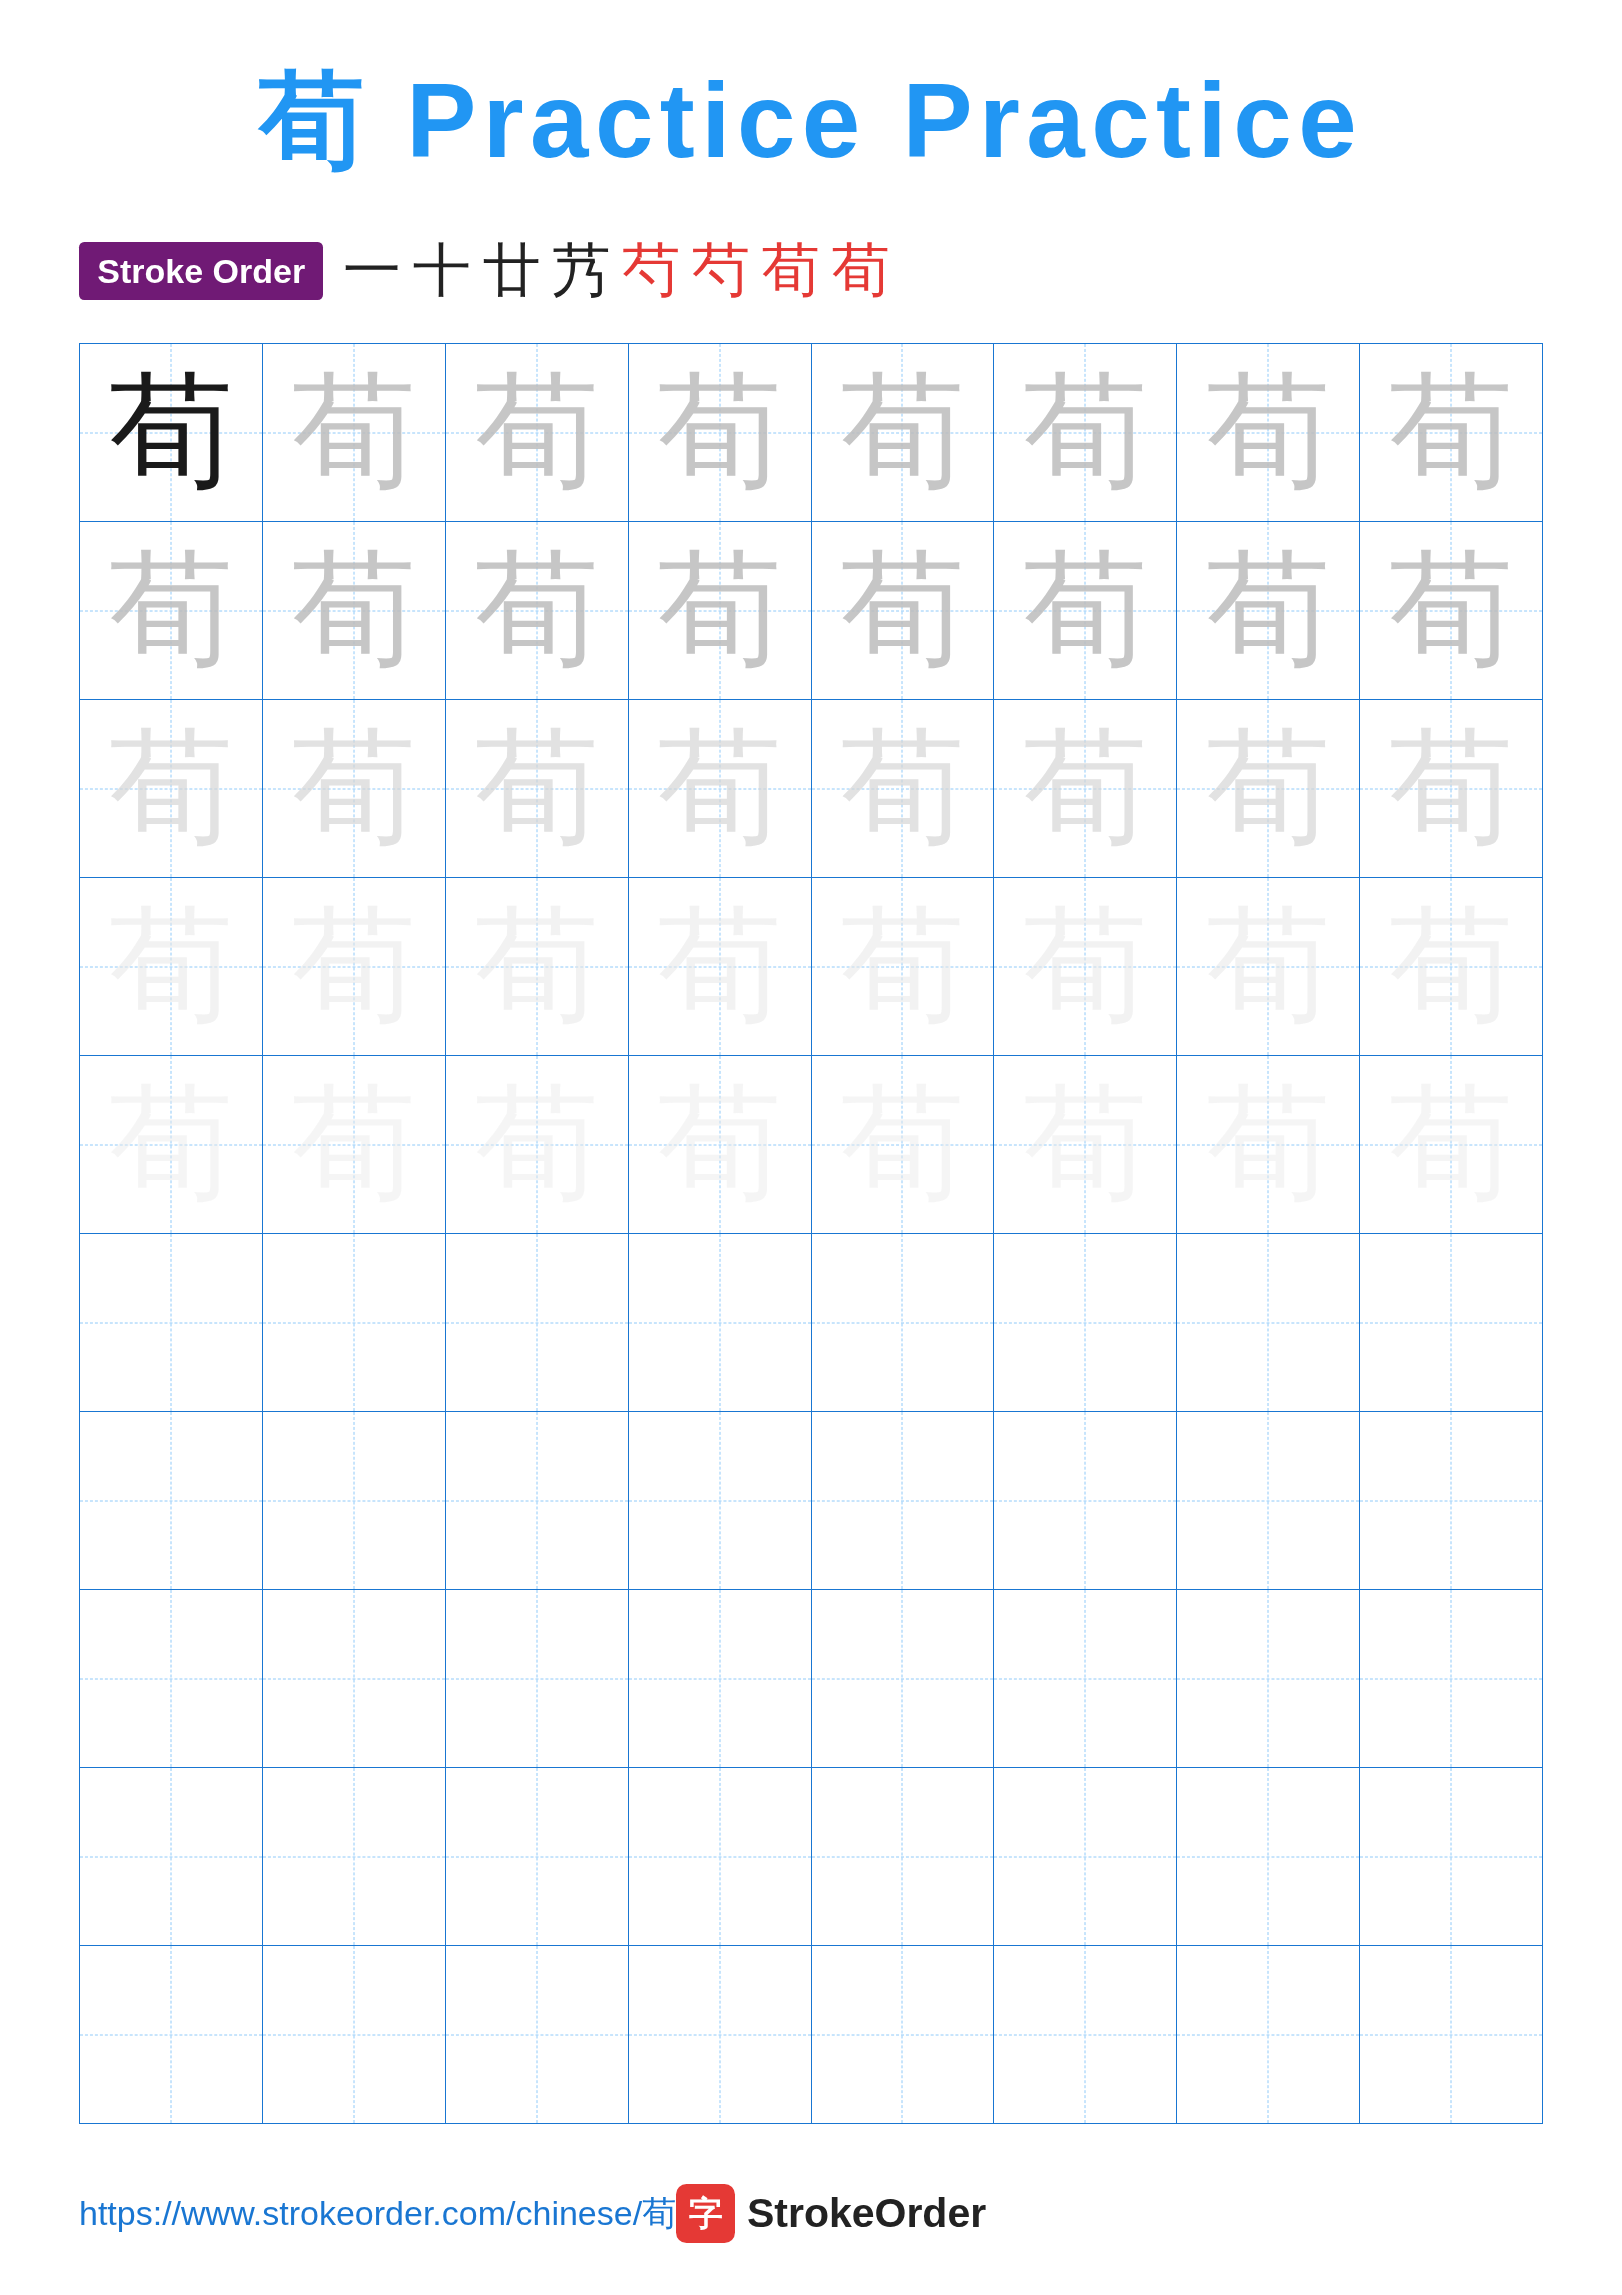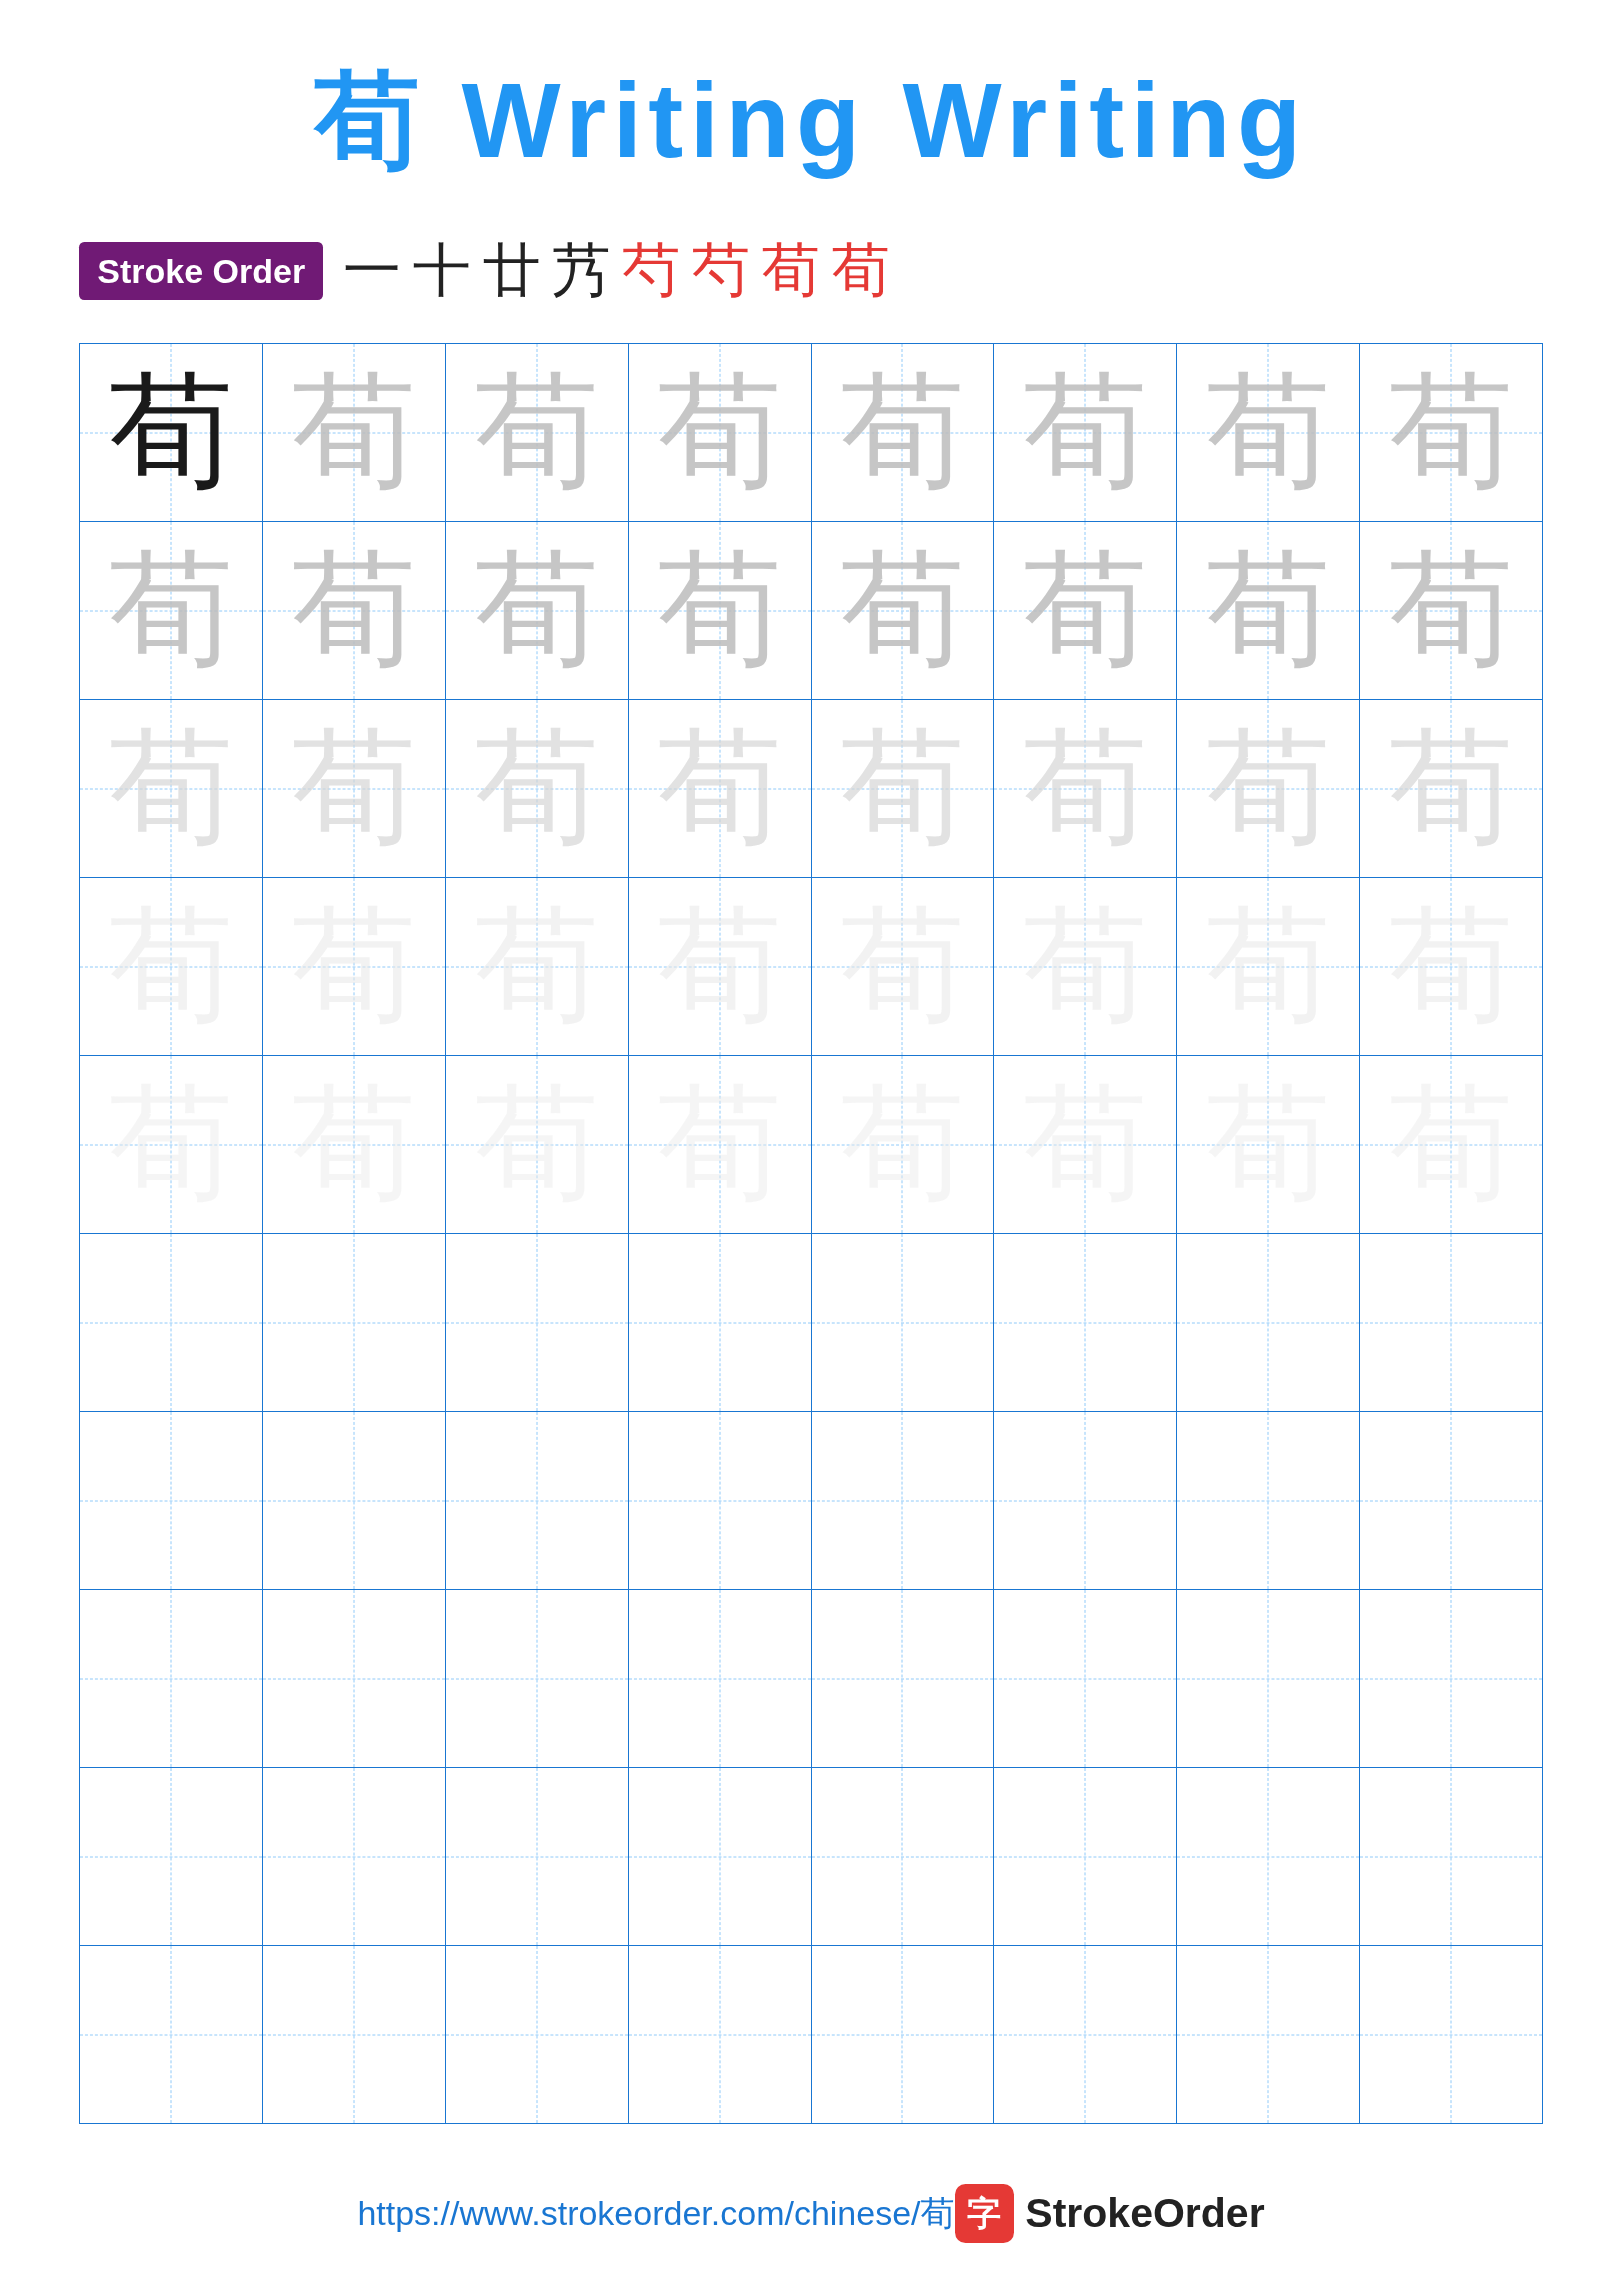--- a/index.html
+++ b/index.html
@@ -160,21 +160,21 @@
     }
 
     
     .footer {
       position: absolute;
       bottom: 52px;
       left: 79px;
       right: 79px;
       display: flex;
       align-items: center;
-      justify-content: center;
+      justify-content: flex-start;
     }
 
     .footer-url {
       color: #1976D2;
       font-size: 34px;
       font-family: Arial, sans-serif;
       text-decoration: none;
     }
 
     .footer-brand {
@@ -199,21 +199,21 @@
       font-size: 34px;
       font-family: serif;
       font-weight: bold;
     }
   </style>
 </head>
 <body>
 
 <div class="page">
 
-  <div class="title">荀 Writing Writing</div>
+  <div class="title">荀 Practice Practice</div>
 
   <div class="stroke-order-row">
     <div class="stroke-order-badge">Stroke Order</div>
     <div class="stroke-sequence">
       <span class="stroke-seq-char">一</span>
       <span class="stroke-seq-char">十</span>
       <span class="stroke-seq-char">廿</span>
       <span class="stroke-seq-char">艿</span>
       <span class="stroke-seq-red">芍</span>
       <span class="stroke-seq-red">芍</span>

